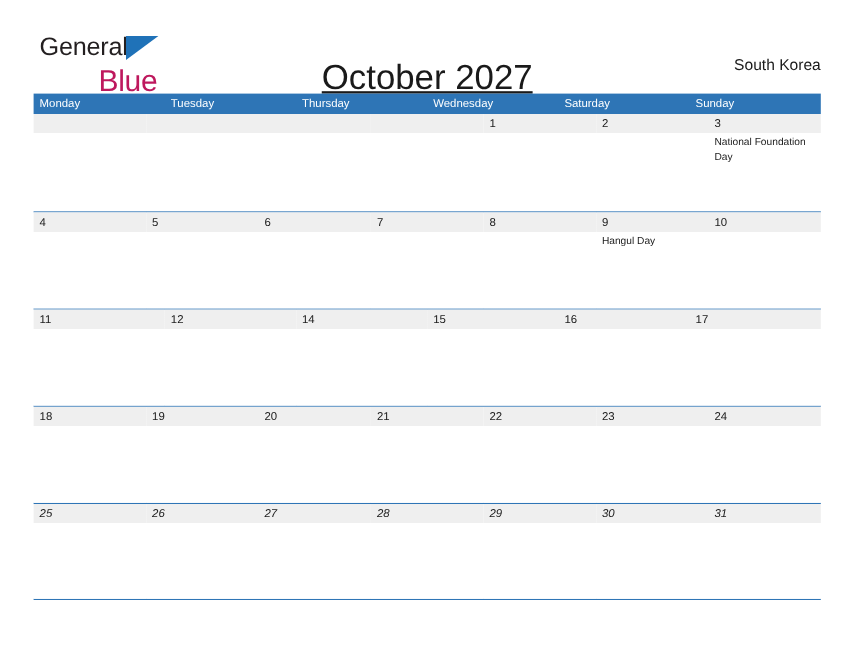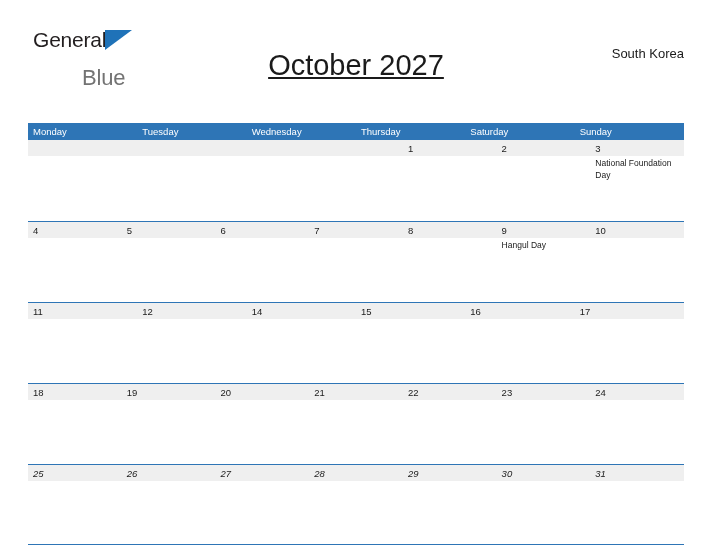--- a/index.html
+++ b/index.html
@@ -58,23 +58,23 @@
     border-left: 27px solid #1f72b8;
     border-bottom: 20px solid transparent;
   }
   .brand-row2 {
     position: relative;
     height: 22px;
   }
   .brand-blue {
     position: absolute;
     left: 49px;
-    top: 15px;
-    font-size: 22px;
-    color: #737373;
+    top: 4px;
+    font-size: 25px;
+    color: #be185d;
     letter-spacing: -0.2px;
   }
 
   .month-title {
     position: absolute;
     left: 0;
     top: 30px;
     width: 712px;
     text-align: center;
     font-size: 29px;
@@ -92,21 +92,20 @@
     color: #1a1a1a;
     text-align: right;
   }
 
   
   .calendar {
     position: absolute;
     left: 28px;
     top: 78px;
     width: 656px;
-    margin-top: 45px;
   }
 
   .weekday-header {
     display: flex;
     width: 100%;
     height: 17px;
     background: #2e75b6;
   }
   .weekday-cell {
     flex: 1 1 0;
@@ -176,22 +175,22 @@
   <h1 class="month-title">October 2027</h1>
 
   <div class="locale-label">South Korea</div>
 
 </div>
 
 <div class="calendar">
   <div class="weekday-header">
       <div class="weekday-cell">Monday</div>
       <div class="weekday-cell">Tuesday</div>
+      <div class="weekday-cell">Thursday</div>
       <div class="weekday-cell">Wednesday</div>
-      <div class="weekday-cell">Thursday</div>
       <div class="weekday-cell">Saturday</div>
       <div class="weekday-cell">Sunday</div>
     </div>
   <div class="week-body">
       <div class="week-row first">
         <div class="day-cell">
           <div class="day-number"></div>
         </div>
         <div class="day-cell">
           <div class="day-number"></div>

